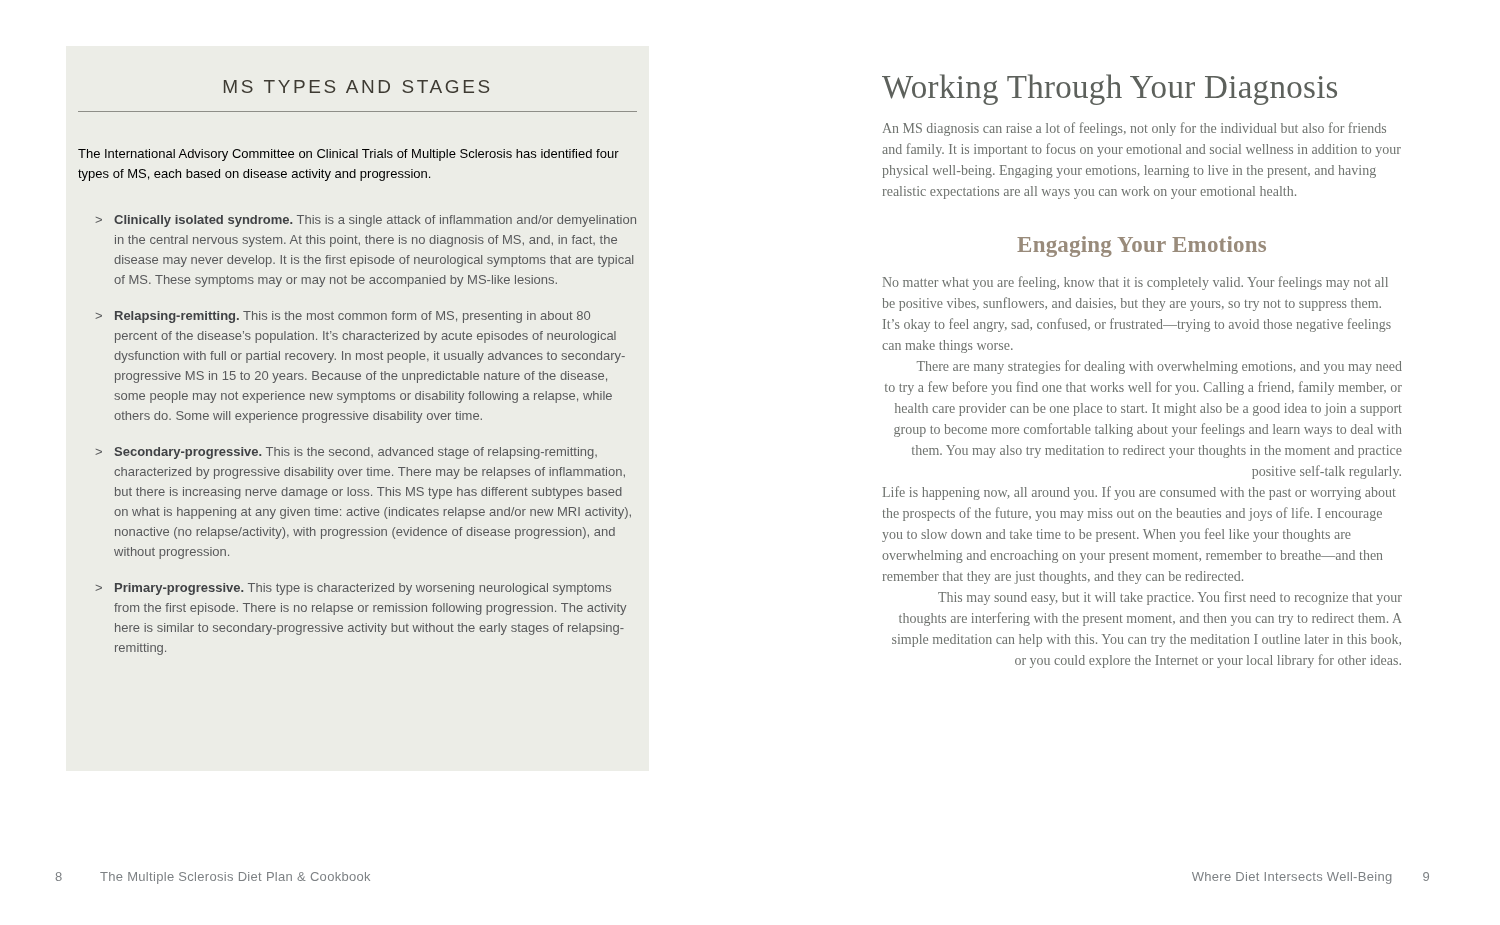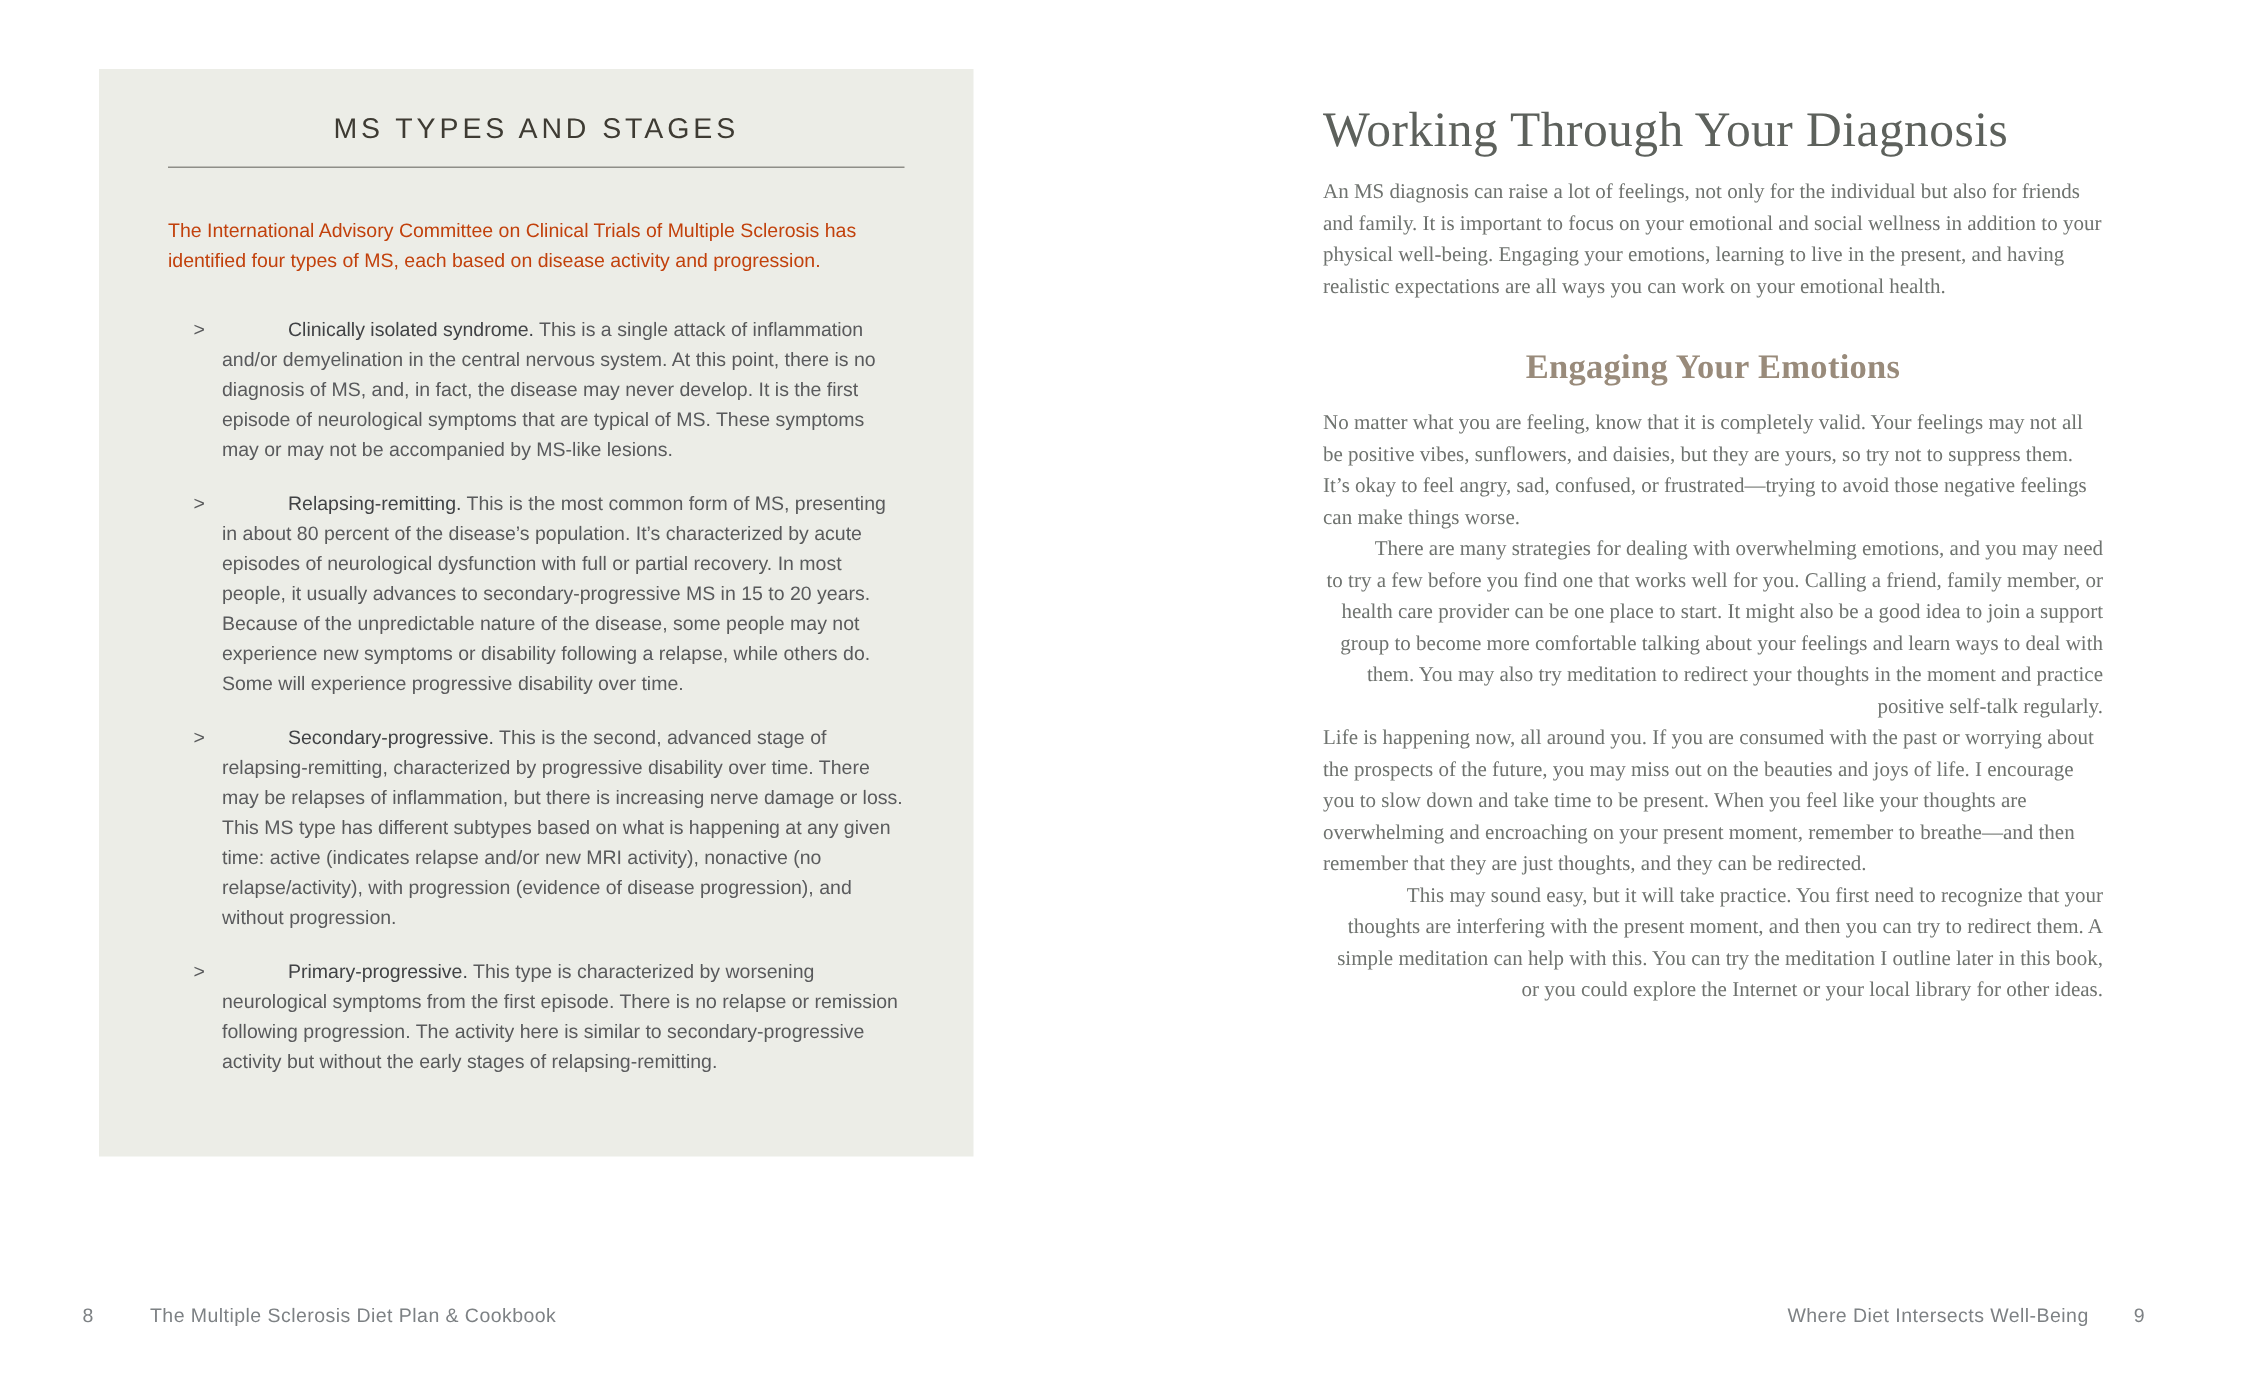--- a/index.html
+++ b/index.html
@@ -11,64 +11,63 @@
     overflow: hidden;
   }
 
   
   .ms-box {
     position: absolute;
     left: 66px; top: 46px;
     width: 583px; height: 725px;
     background: #ecede7;
     box-sizing: border-box;
-    padding: 0 46px;
+    padding: 0 12px;
   }
   .box-title {
     margin: 30px 0 0 0;
     text-align: center;
     font-size: 19px;
     font-weight: 500;
     letter-spacing: 2.6px;
     color: #3e3b33;
   }
   .box-rule {
     margin-top: 13px;
     border: 0;
     border-top: 1px solid #8e8e88;
     height: 0;
   }
   .box-intro {
     margin: 32px 0 0 0;
     font-size: 13px;
     line-height: 20px;
-    color: #c2410c;
+    color: #000000;
   }
   .ms-list {
     list-style: none;
     margin: 26px 0 0 0;
     padding: 0;
   }
   .ms-list li {
     position: relative;
     padding-left: 36px;
     margin-bottom: 16px;
     font-size: 13px;
     line-height: 20px;
     color: #595a5c;
   }
   .ms-list .marker {
     position: absolute;
     left: 17px; top: 0;
     color: #595a5c;
   }
   .ms-list .lead {
-    font-weight: normal;
+    font-weight: bold;
     color: #404245;
-    margin-left: 44px;
   }
 
   
   .right-col {
     position: absolute;
     left: 882px; top: 68px;
     width: 520px;
     font-family: "Liberation Serif", serif;
     color: #6f736f;
   }

